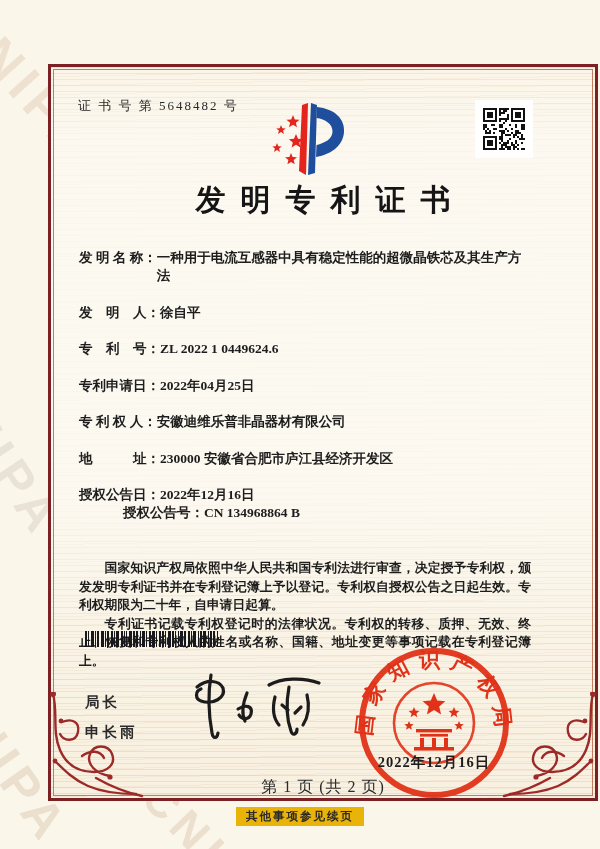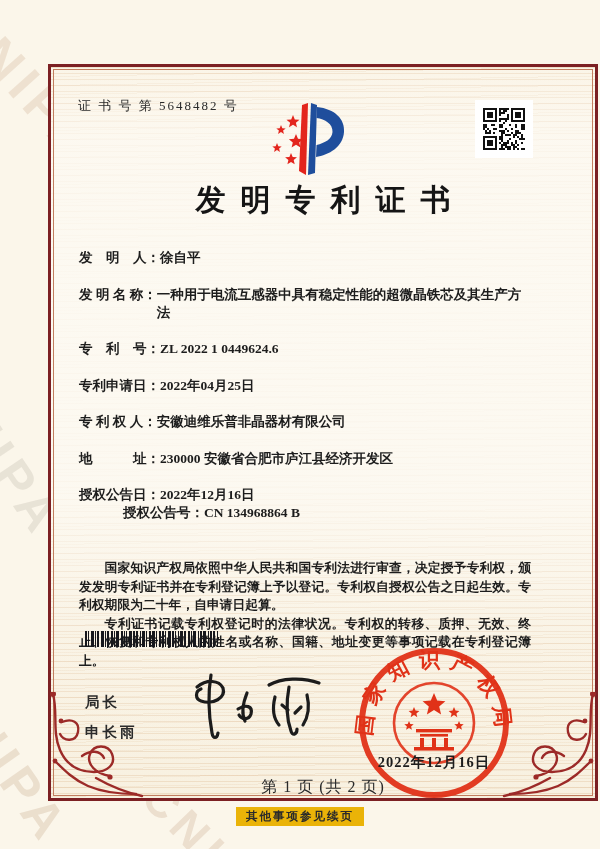--- a/index.html
+++ b/index.html
@@ -318,26 +318,26 @@
           <rect x="17" y="20" width="1" height="1" fill="#111"></rect>
           <rect x="19" y="20" width="1" height="1" fill="#111"></rect>
           <rect x="20" y="20" width="1" height="1" fill="#111"></rect>
         </svg>
     </div>
 
     <div class="title">发明专利证书</div>
 
     <div class="fields">
       <div class="field-row">
+        <span class="field-label">发 明 名 称：</span>
+        <span class="field-value">一种用于电流互感器中具有稳定性能的超微晶铁芯及其生产方法</span>
+      </div>
+      <div class="field-row">
         <span class="field-label">发　明　人：</span>
         <span class="field-value">徐自平</span>
-      </div>
-      <div class="field-row">
-        <span class="field-label">发 明 名 称：</span>
-        <span class="field-value">一种用于电流互感器中具有稳定性能的超微晶铁芯及其生产方法</span>
       </div>
       <div class="field-row">
         <span class="field-label">专　利　号：</span>
         <span class="field-value">ZL 2022 1 0449624.6</span>
       </div>
       <div class="field-row">
         <span class="field-label">专利申请日：</span>
         <span class="field-value">2022年04月25日</span>
       </div>
       <div class="field-row">

